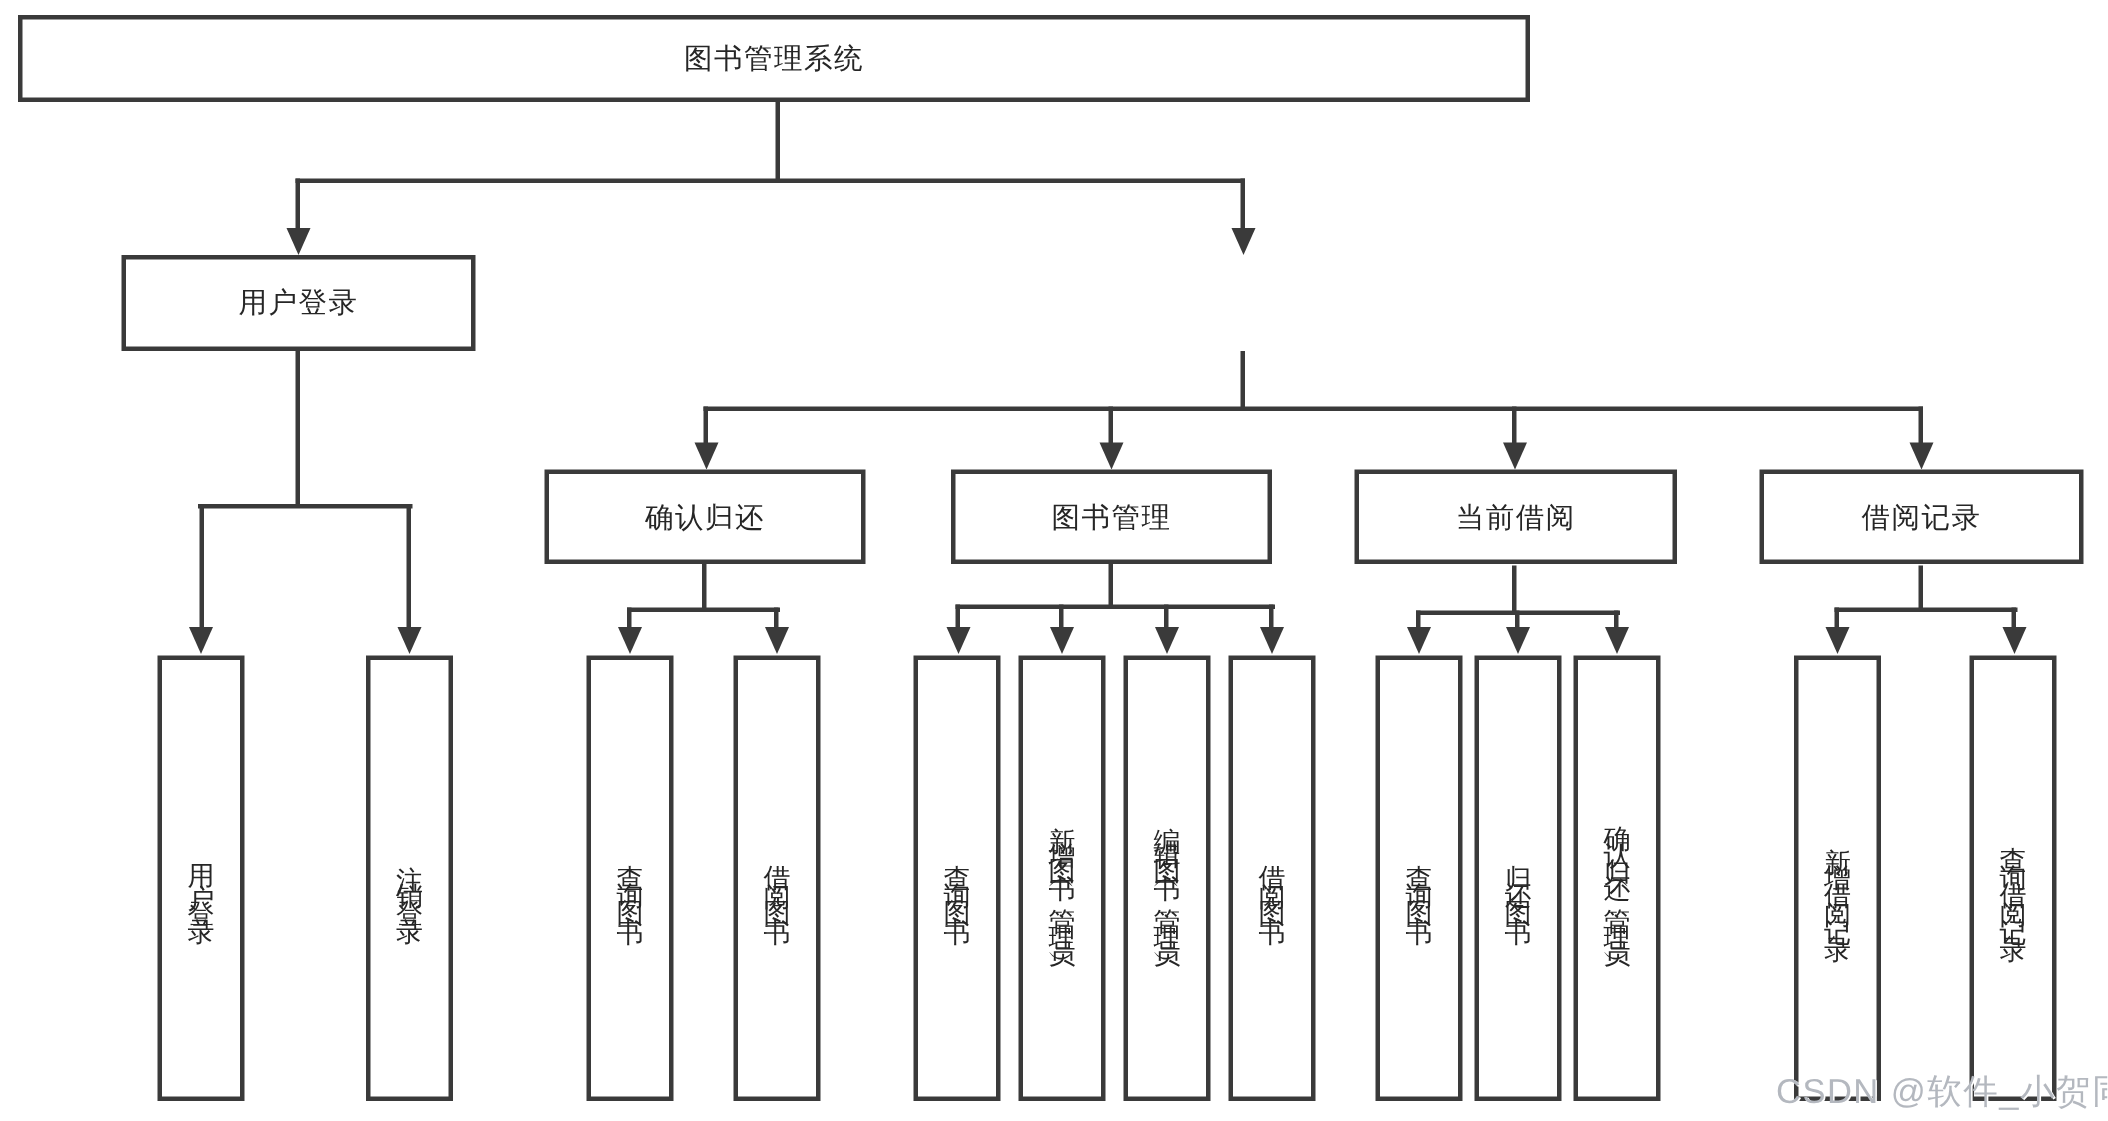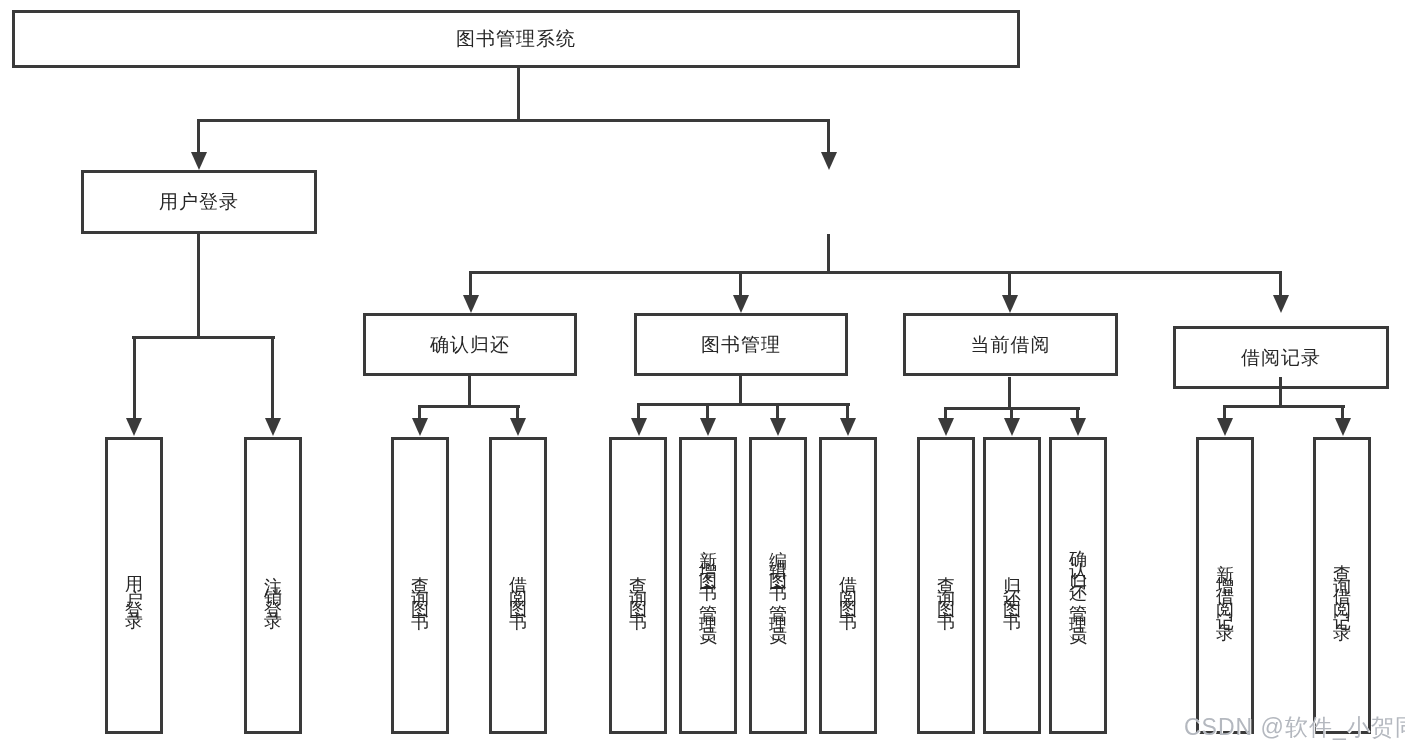--- a/index.html
+++ b/index.html
@@ -100,21 +100,21 @@
   <div class="lv" style="left:739px; top:271px; height:26px;"></div>
   <div class="ah" style="left:733px; top:295px;"></div>
   <div class="lv" style="left:1008px; top:271px; height:26px;"></div>
   <div class="ah" style="left:1002px; top:295px;"></div>
   <div class="lv" style="left:1279px; top:271px; height:26px;"></div>
   <div class="ah" style="left:1273px; top:295px;"></div>
 
   <div class="box" style="left:363px; top:313px; width:214px; height:63px;">确认归还</div>
   <div class="box" style="left:634px; top:313px; width:214px; height:63px;">图书管理</div>
   <div class="box" style="left:903px; top:313px; width:215px; height:63px;">当前借阅</div>
-  <div class="box" style="left:1173px; top:326px; width:216px; height:63px;">借阅记录</div>
+  <div class="box" style="left:1173px; top:313px; width:216px; height:63px;">借阅记录</div>
 
   <div class="lv" style="left:468px; top:376px; height:31px;"></div>
   <div class="lh" style="left:418px; top:405px; width:102px;"></div>
   <div class="lv" style="left:418px; top:405px; height:15px;"></div>
   <div class="ah" style="left:412px; top:418px;"></div>
   <div class="lv" style="left:516px; top:405px; height:15px;"></div>
   <div class="ah" style="left:510px; top:418px;"></div>
 
   <div class="lv" style="left:739px; top:376px; height:29px;"></div>
   <div class="lh" style="left:637px; top:403px; width:213px;"></div>

